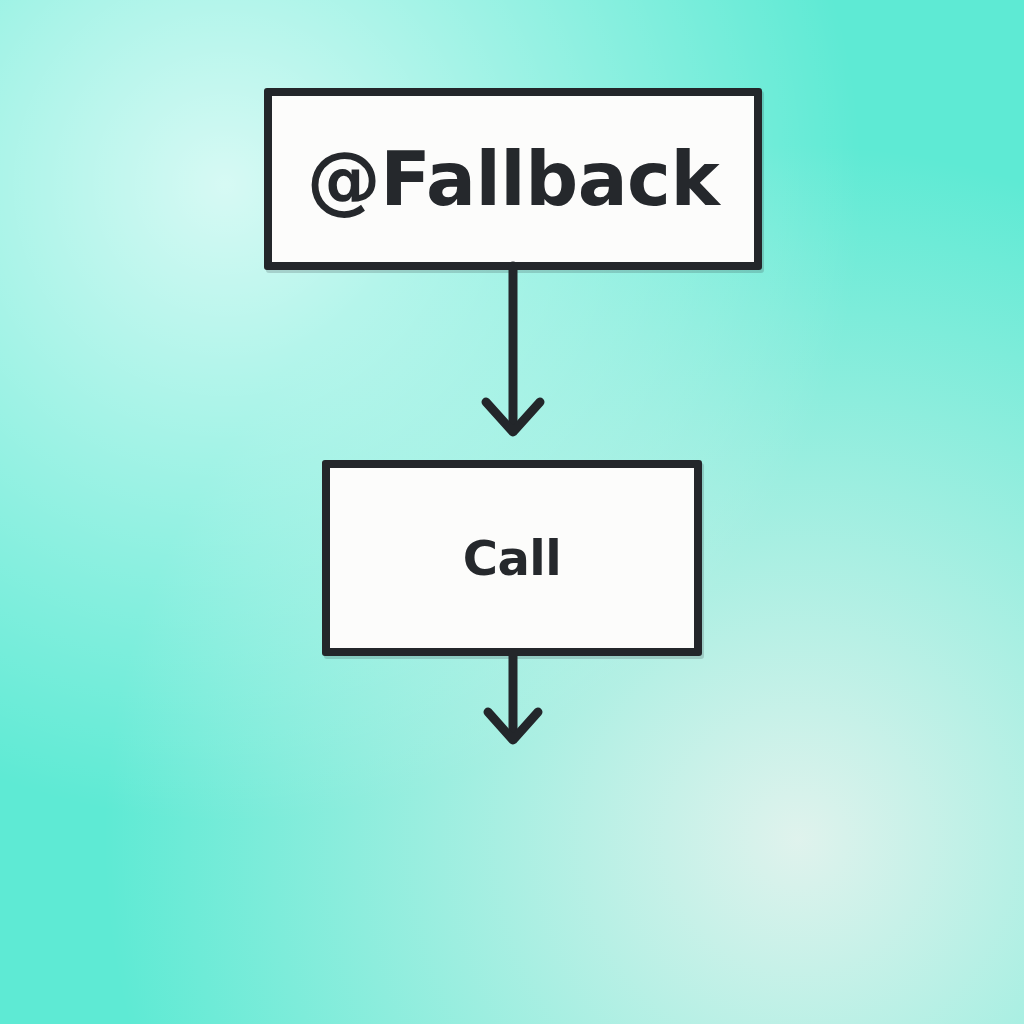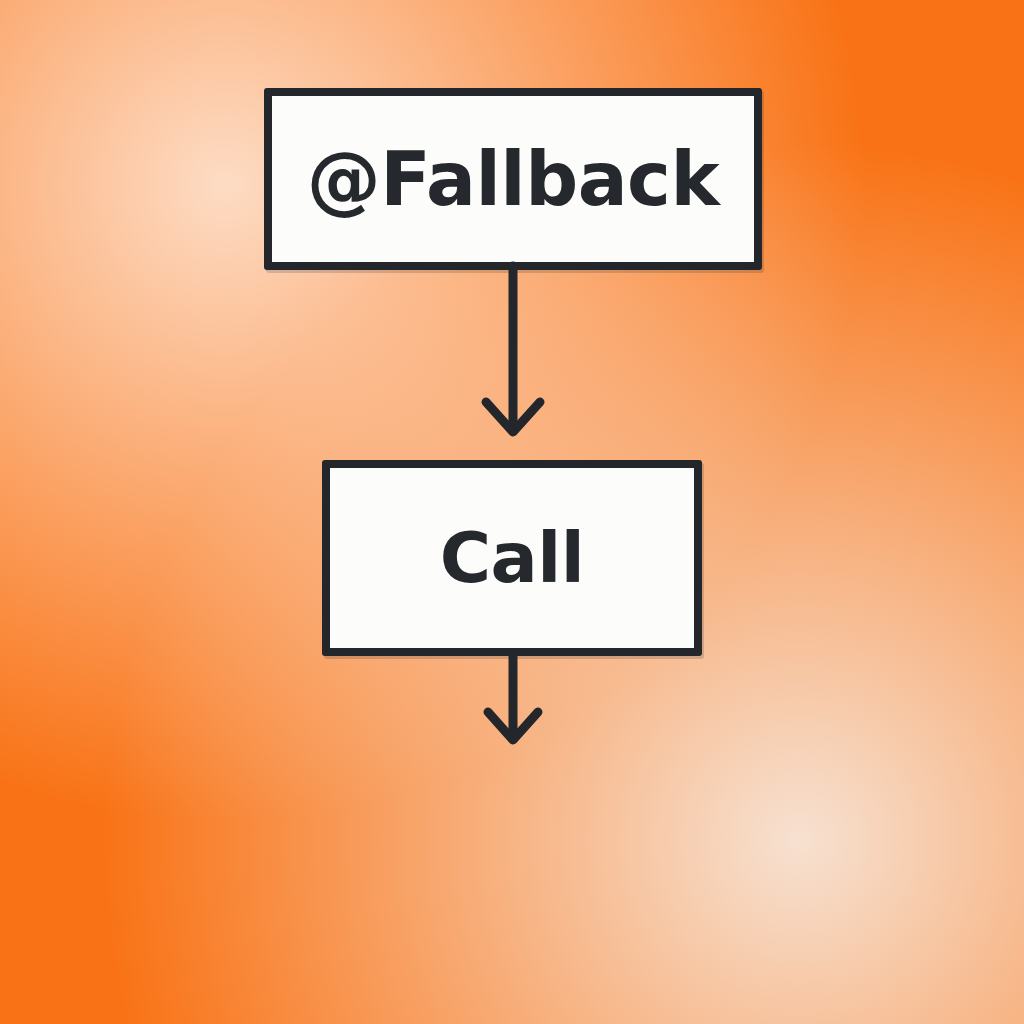--- a/index.html
+++ b/index.html
@@ -12,21 +12,21 @@
     height: 1024px;
     background: #f7f6f4;
     font-family: "DejaVu Sans", sans-serif;
     overflow: hidden;
   }
 
   #diagram-canvas {
     position: relative;
     width: 1024px;
     height: 1024px;
-    background: #f97316;
+    background: #5eead4;
   }
 
   
   #paper-texture {
     position: absolute;
     inset: 0;
     background:
       radial-gradient(circle at 22% 18%, rgba(255,255,255,0.75) 0%, rgba(255,255,255,0) 55%),
       radial-gradient(circle at 78% 82%, rgba(246,244,241,0.85) 0%, rgba(255,255,255,0) 60%);
     pointer-events: none;
@@ -67,21 +67,21 @@
   }
 
   
   #node-call {
     left: 322px;
     top: 460px;
     width: 380px;
     height: 196px;
   }
   #node-call .node-label {
-    font-size: 70px;
+    font-size: 48px;
   }
 
   
   #node-fallback-method {
     left: 265px;
     top: 760px;
     width: 495px;
     height: 205px;
   }
   #node-fallback-method .node-label {

